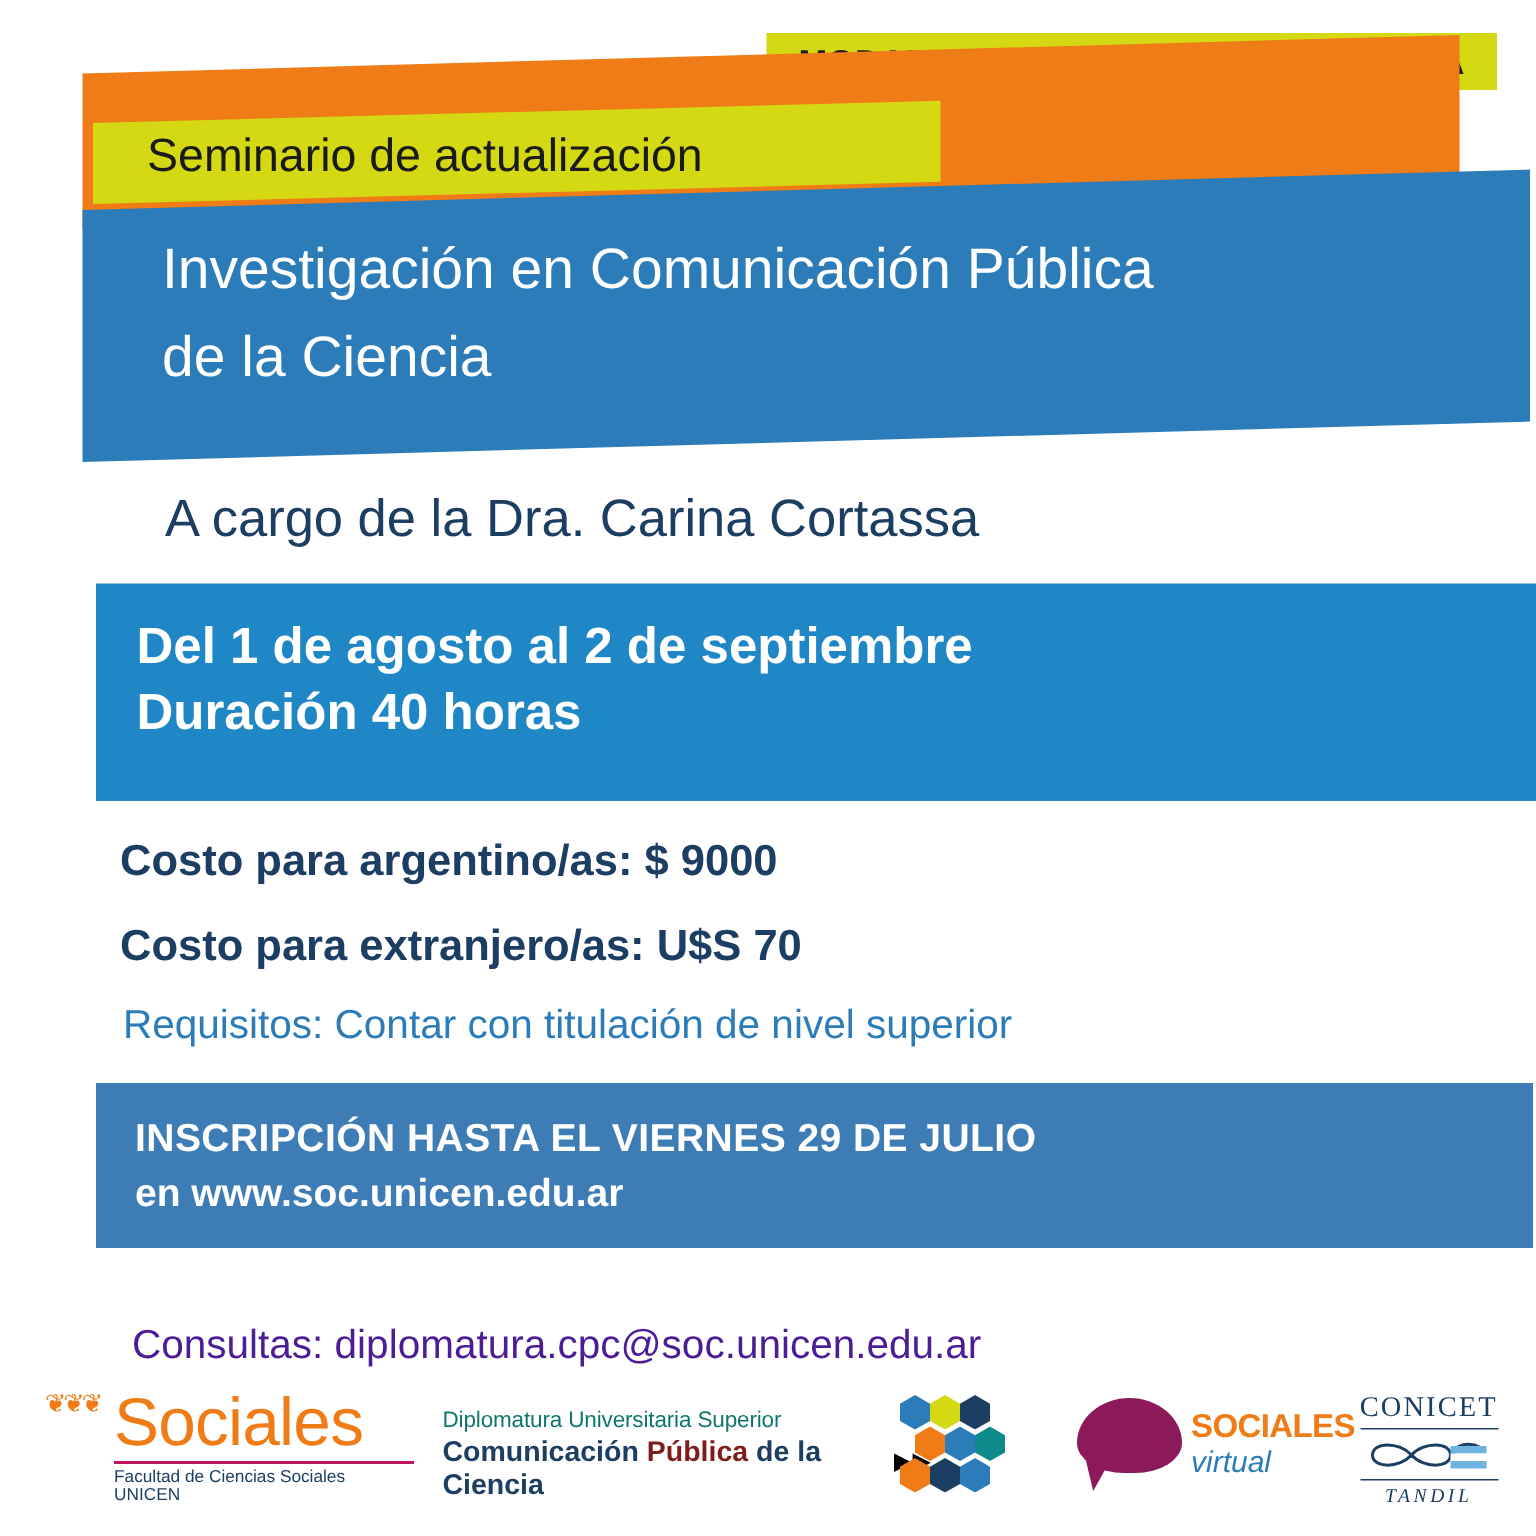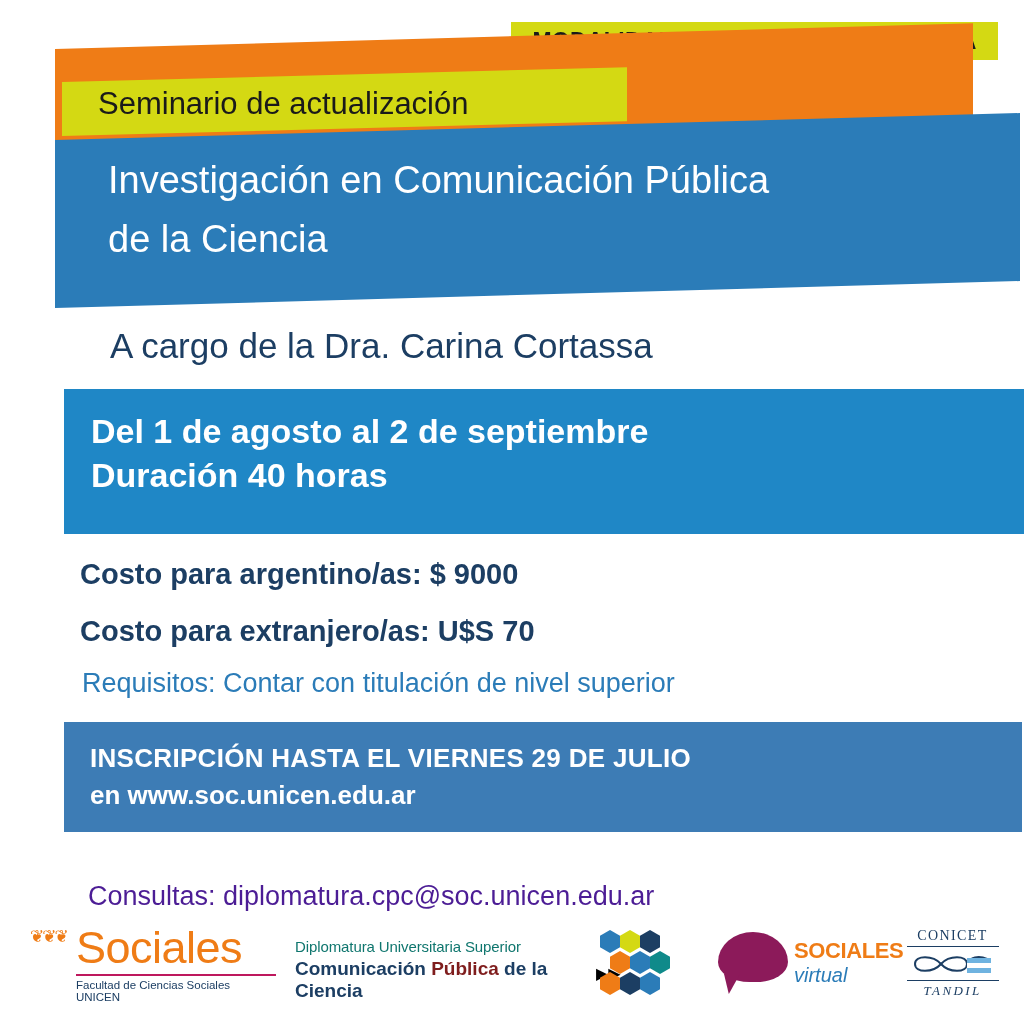--- a/index.html
+++ b/index.html
@@ -325,21 +325,21 @@
   
   .logo-conicet {
     position: absolute;
     left: 900px;
     top: 16px;
     width: 105px;
     text-align: center;
     color: #1c3e63;
   }
   .logo-conicet .c-top {
-    font-size: 14px;
+    font-size: 19px;
     letter-spacing: 1.4px;
     font-family: "Liberation Serif", serif;
     text-align: center;
   }
   .logo-conicet .c-mid {
     margin: 4px 0 3px 0;
     height: 26px;
     position: relative;
   }
   .logo-conicet .c-bot {

